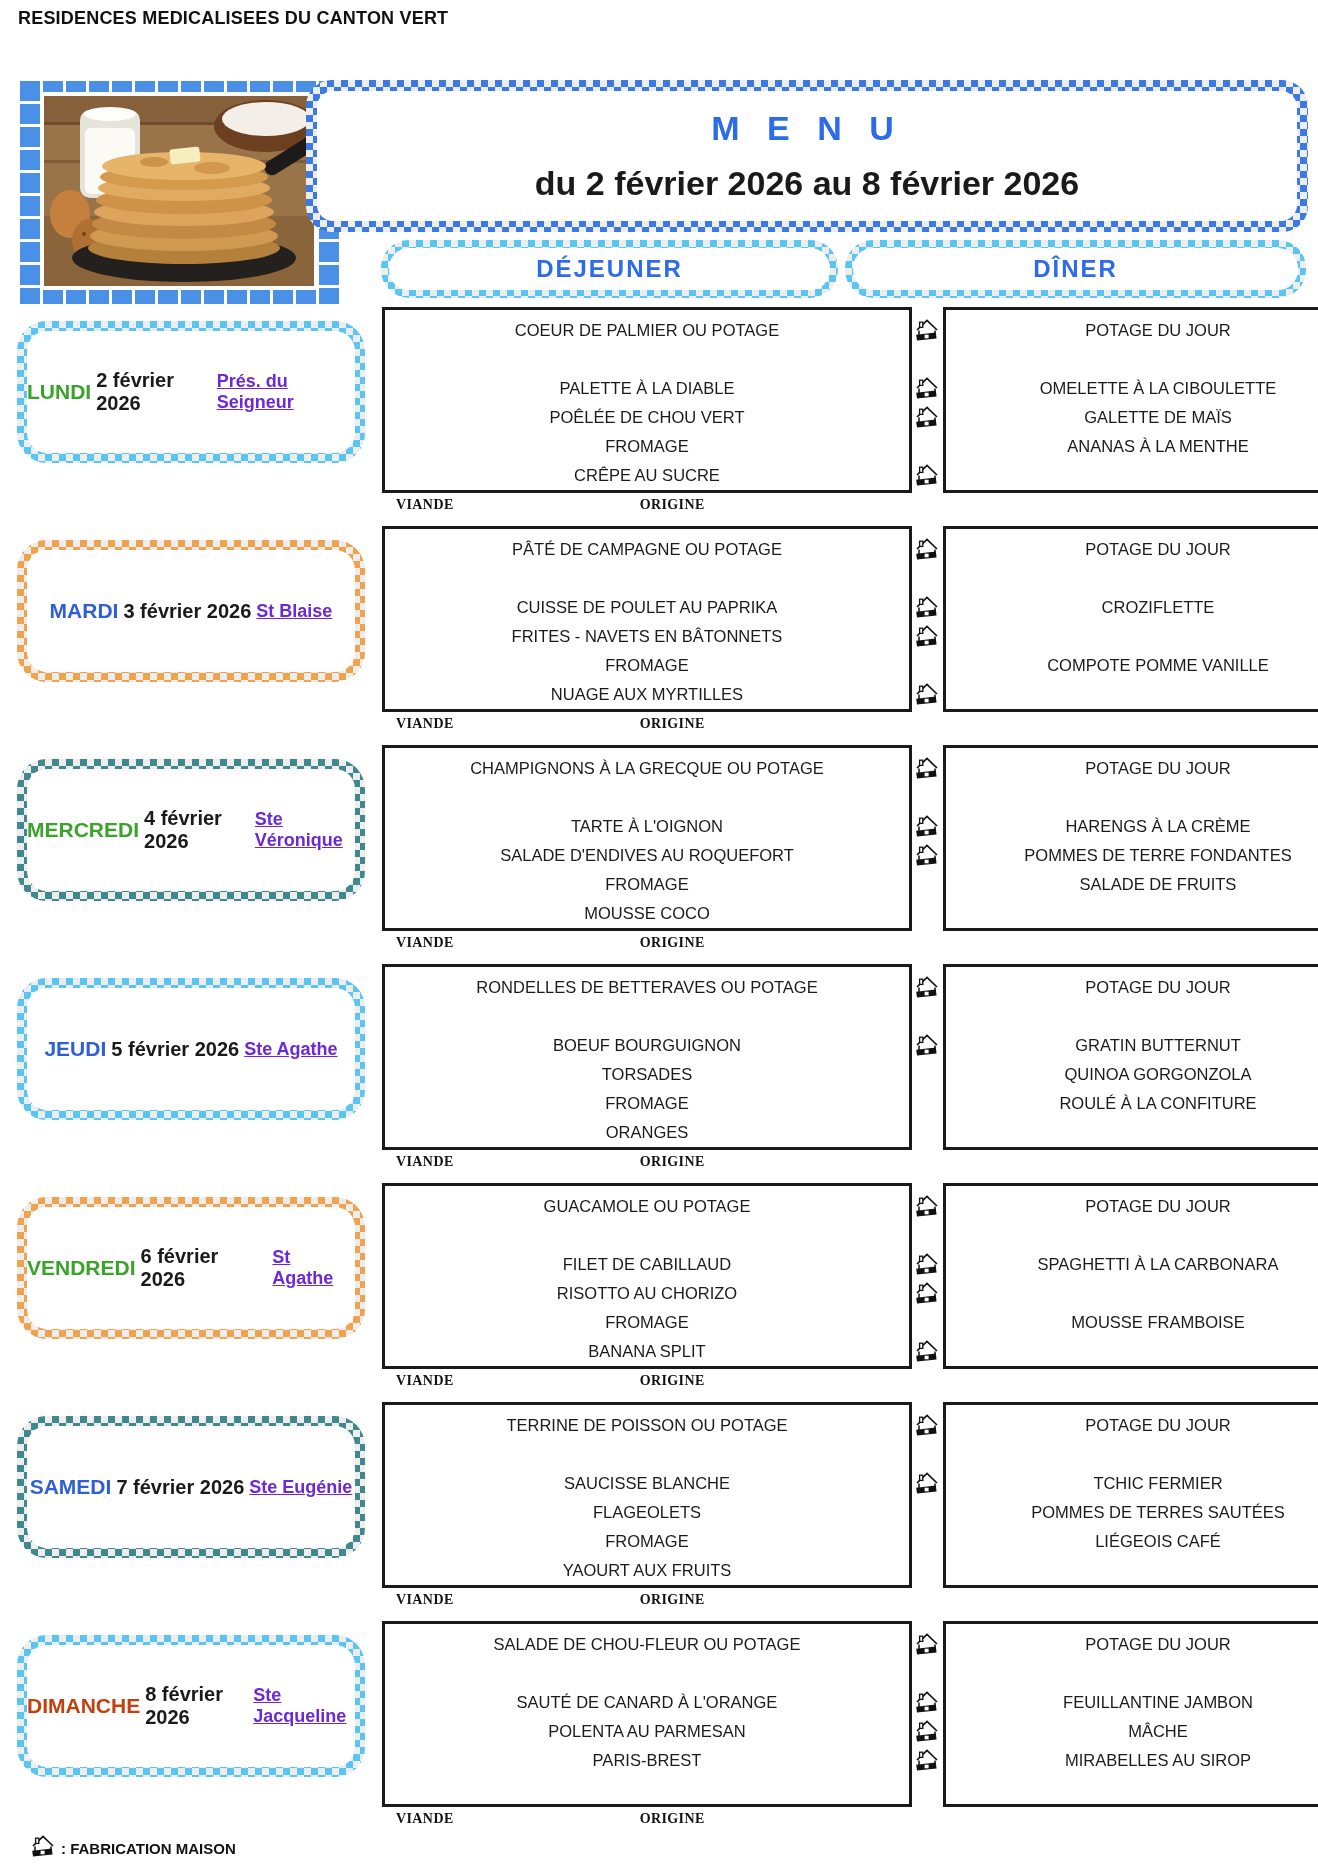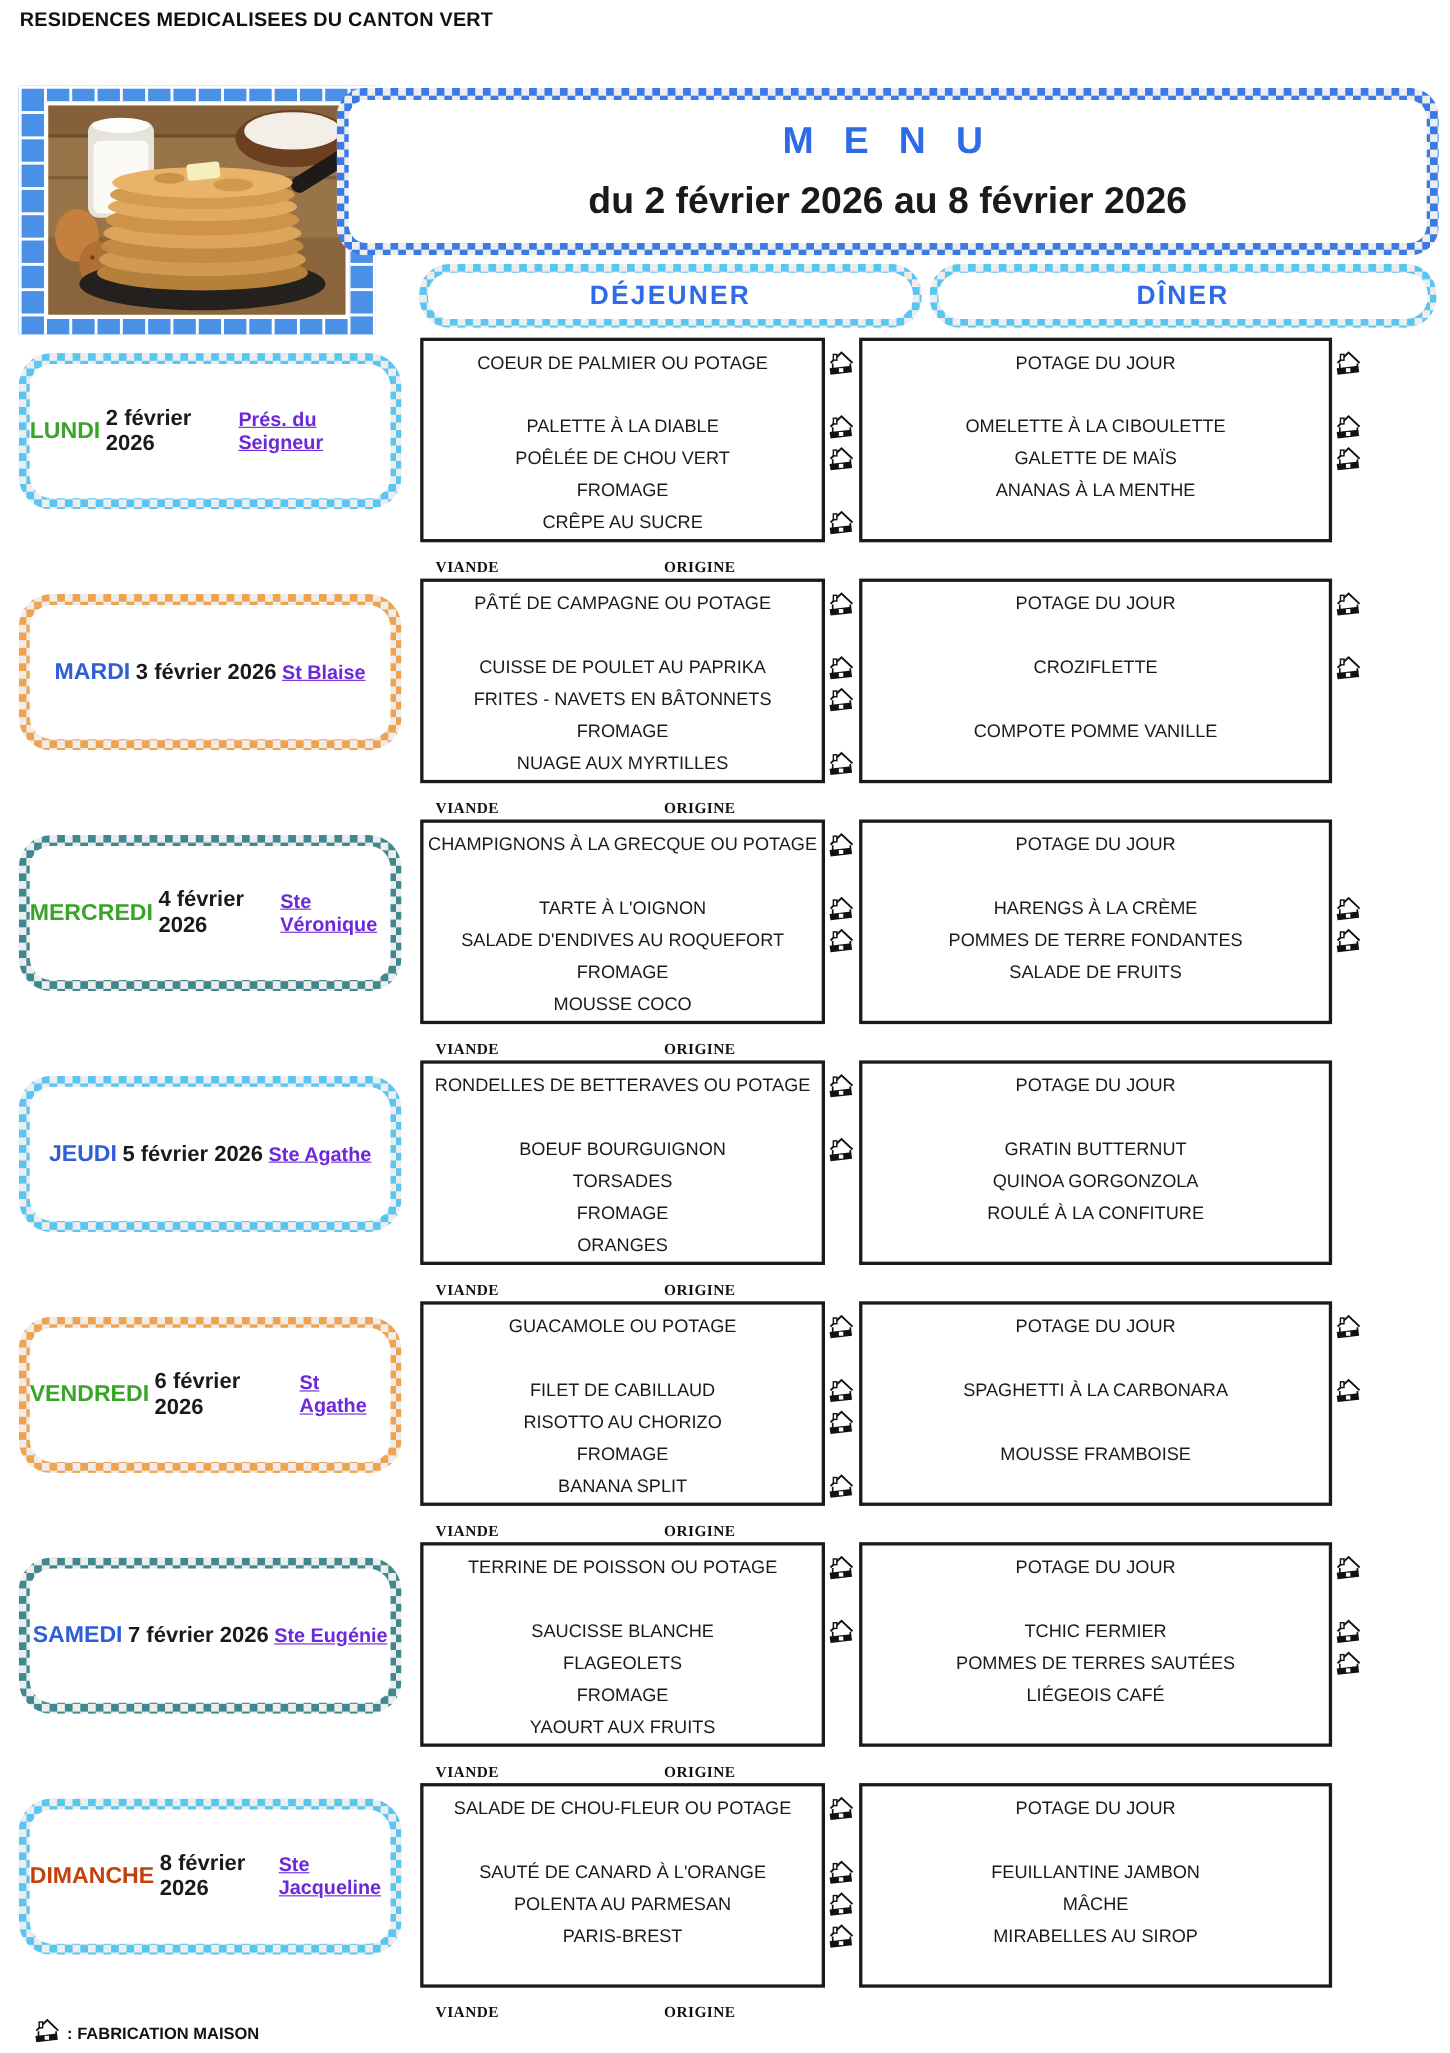--- a/index.html
+++ b/index.html
@@ -39,25 +39,25 @@
   
   #rows{position:absolute;left:0;top:307px;width:1318px;}
   .day-row{display:flex;align-items:flex-start;height:219px;box-sizing:border-box;}
   .day-box{margin:14px 0 0 17px;width:348px;height:142px;border-radius:30px;padding:10px;flex:none;}
   .day-box .gingham-inner{border-radius:20px;display:flex;flex-direction:row;align-items:center;justify-content:center;gap:5px;}
   .day-name{font-size:21px;font-weight:bold;color:var(--day-name-color);}
   .day-date{font-size:20px;font-weight:bold;color:#1a1a1a;}
   .day-saint{font-size:18px;font-weight:bold;color:#6d28d9;text-decoration:underline;}
 
   .menu-col{flex:none;}
-  .menu-col.dej{width:368px;margin-left:17px;}
+  .menu-col.dej{width:530px;margin-left:17px;}
   .menu-col.din{width:430px;}
   .menu-box-frame{border:3px solid #1a1a1a;height:186px;box-sizing:border-box;padding:6px 4px;background:#fff;}
   .menu-line{height:29px;line-height:29px;text-align:center;font-size:16.5px;color:#1a1a1a;white-space:nowrap;}
-  .viande-row{margin-top:16px;display:flex;font-family:"Liberation Serif",serif;font-weight:bold;font-size:14px;color:#111;letter-spacing:.4px;}
+  .viande-row{margin-top:4px;display:flex;font-family:"Liberation Serif",serif;font-weight:bold;font-size:14px;color:#111;letter-spacing:.4px;gap:36px;}
   .viande-row .viande-label{margin-left:14px;}
   .viande-row .origine-label{margin-left:150px;}
 
   .icon-col{flex:none;display:flex;flex-direction:column;padding-top:9px;}
   .icon-col.dej-icons{width:31px;}
   .icon-col.din-icons{width:32px;}
   .icon-slot{height:29px;display:flex;align-items:center;justify-content:flex-start;padding-left:2px;box-sizing:border-box;}
 
   
   .footer{position:absolute;left:30px;top:1834px;display:flex;align-items:center;gap:7px;

